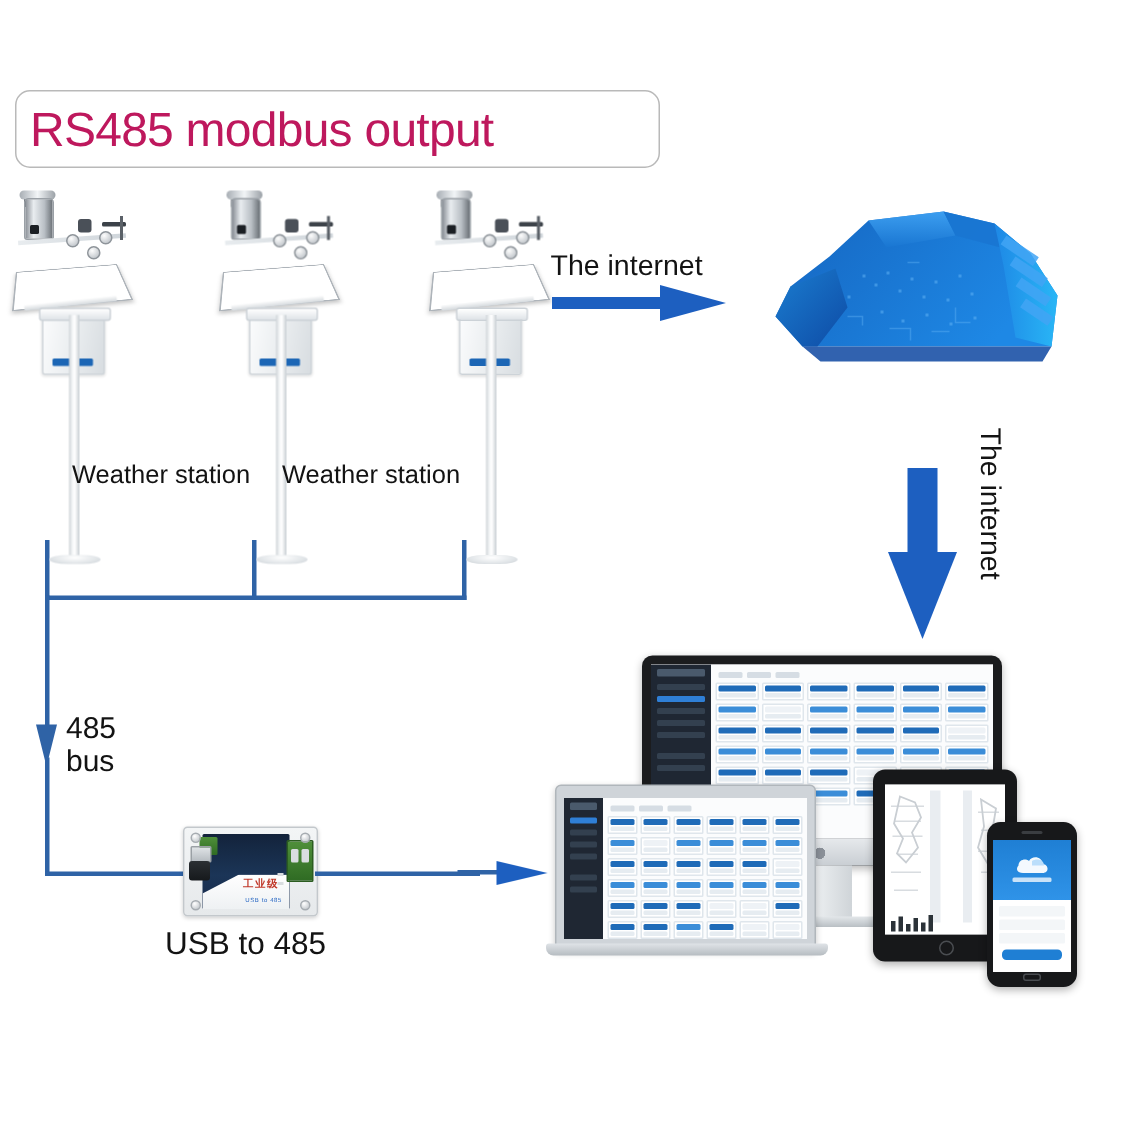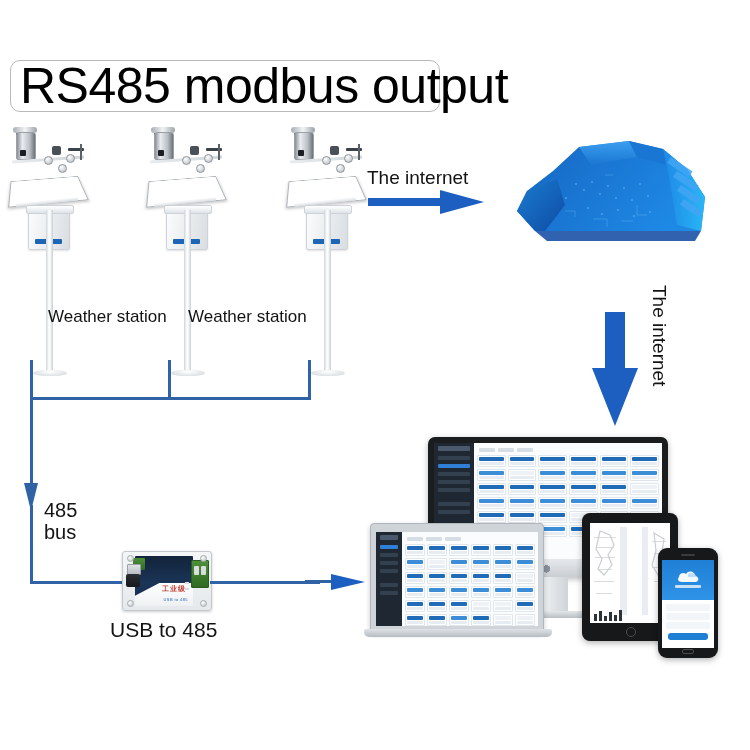--- a/index.html
+++ b/index.html
@@ -6,21 +6,21 @@
   body{width:750px;height:750px;overflow:hidden;font-family:"Liberation Sans",sans-serif;}
   #stage{position:relative;width:750px;height:750px;background:#ffffff;}
 
   
   .title-box{
     position:absolute;left:10px;top:60px;width:428px;height:50px;
     border:1px solid #b9b9b9;border-radius:10px;background:#fff;
     display:flex;align-items:center;justify-content:flex-start;
   }
   .title-text{
-    font-size:50px;line-height:40px;color:#000000;letter-spacing:-0.5px;
+    font-size:32px;line-height:40px;color:#be185d;letter-spacing:-0.5px;
     padding-left:9px;white-space:nowrap;
     font-family:"Liberation Sans",sans-serif;
   }
 
   
   .lbl{position:absolute;color:#131313;white-space:nowrap;font-family:"Liberation Sans",sans-serif;}
   .lbl-ws{font-size:17px;}
   .lbl-net{font-size:19px;}
   .lbl-platform{font-size:20px;}
   .lbl-bus{font-size:20px;line-height:22px;white-space:pre-line;}
@@ -332,21 +332,21 @@
       </g>
     </svg>
   </div>
 
   <div class="arrow-down" style="left:592px;top:312px;height:115px;">
     <div class="shaft" style="height:58px;"></div>
     <div class="head" style="top:56px;"></div>
   </div>
   <span class="lbl lbl-net-vert" style="left:670px;top:285px;">The internet</span>
 
-  <span class="lbl lbl-bus" style="left:44px;top:475px;margin-top:24px;">485
+  <span class="lbl lbl-bus" style="left:44px;top:475px;">485
 bus</span>
 
   <div class="conv" style="left:122px;top:551px;width:88px;height:58px;">
     <div class="conv-face">
       <div class="conv-white">
         <span class="conv-cn">工业级</span>
         <span class="conv-sub">USB to 485</span>
       </div>
     </div>
     <div class="conv-green2"></div>

